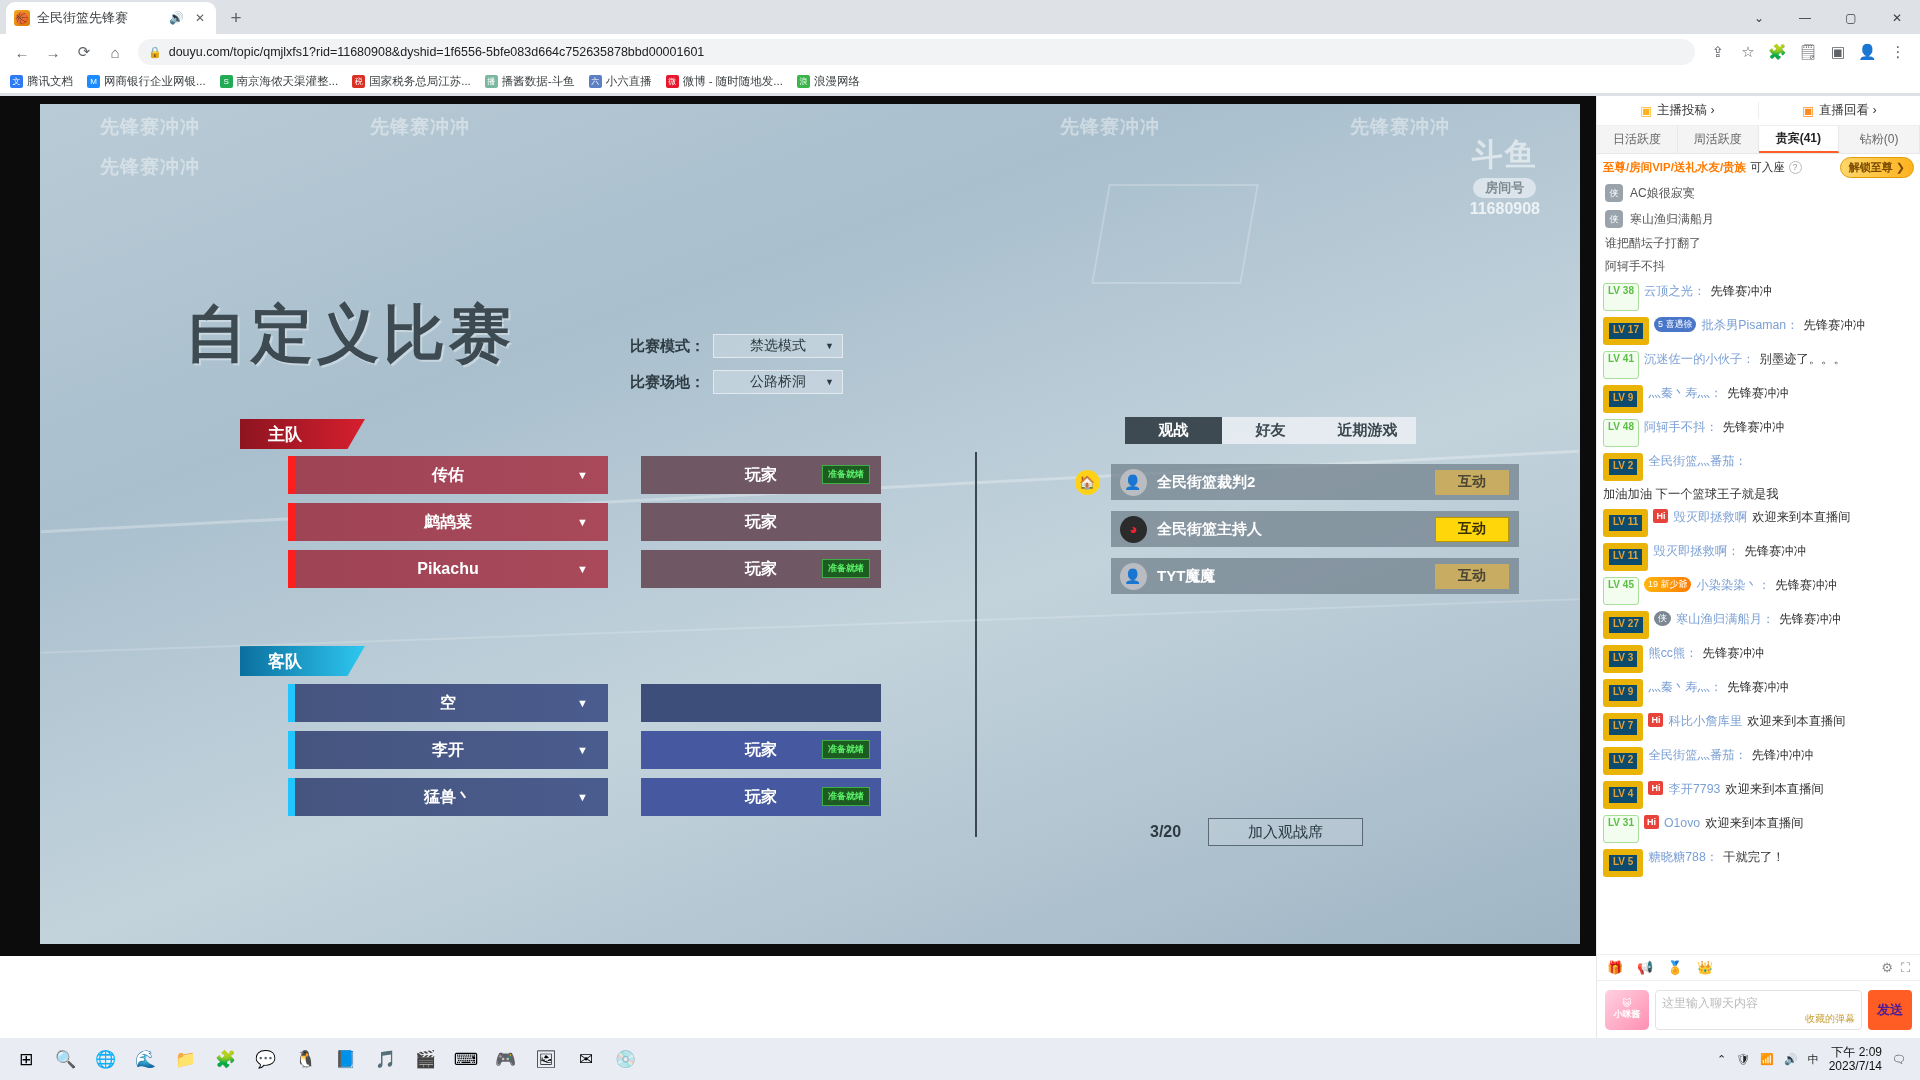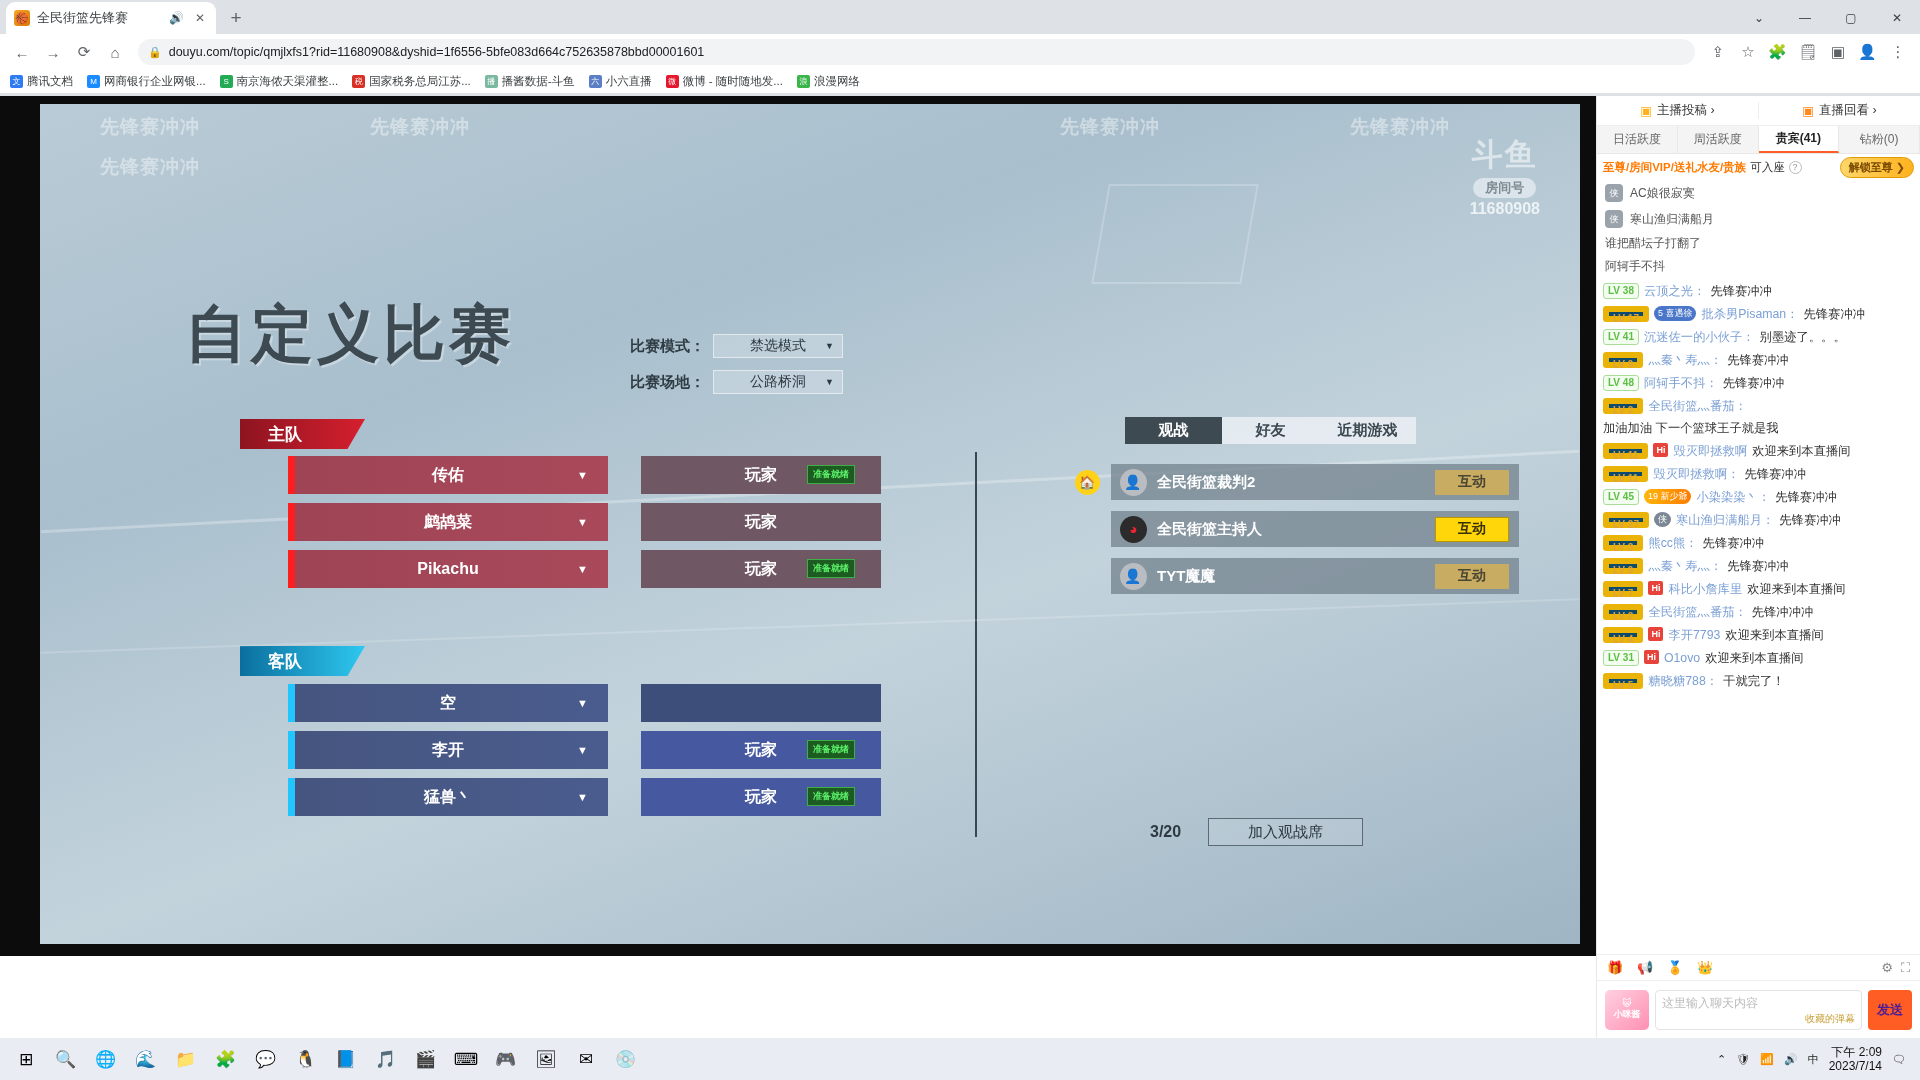--- a/index.html
+++ b/index.html
@@ -61,21 +61,21 @@
   .tbanner.away { left:200px; top:542px; width:125px; background:linear-gradient(90deg,#0b6f9e,#2ec8f0); clip-path:polygon(0 0,100% 0,86% 100%,0 100%); }
 
   .slotgrid { position:absolute; }
   .slotrow { display:flex; align-items:flex-start; margin-bottom:9px;padding-left:38px; }
   .namebox { width:320px; height:38px; display:flex; align-items:center; justify-content:center; position:relative;
              color:#fff; font-size:16px; font-weight:bold; }
   .namebox .edge { position:absolute; left:0; top:0; width:7px; height:100%; }
   .namebox .car { position:absolute; right:20px; font-size:11px; color:#fff; }
   .statbox { width:240px; height:38px; margin-left:33px; display:flex; align-items:center; justify-content:center;
              position:relative; color:#fff; font-size:16px; font-weight:bold; }
-  .badge { position:absolute; right:26px; top:9px; background:#1d5c20; color:#5bf06a; font-size:9px; padding:2px 5px; font-weight:bold; border:1px solid #3fae49;}
+  .badge { position:absolute; right:11px; top:9px; background:#1d5c20; color:#5bf06a; font-size:9px; padding:2px 5px; font-weight:bold; border:1px solid #3fae49;}
 
   .home .namebox { background:linear-gradient(90deg,#9e4455,#a9495a); }
   .home .namebox .edge { background:#ff1e1e; }
   .home .statbox { background:#6f5763; }
   .away .namebox { background:linear-gradient(90deg,#46557f,#4a5c8e); }
   .away .namebox .edge { background:#22c6ff; }
   .away .statbox { background:#4558a0; }
   .away .statbox.empty { background:#3e4e7a; }
 
   .divider { position:absolute; left:935px; top:348px; width:2px; height:385px; background:#3a4650; }
@@ -112,21 +112,21 @@
   .vipbar .or { color:#ff7a00; font-weight:bold; }
   .vipbar .q { width:13px;height:13px;border-radius:50%;border:1px solid #bbb;color:#999;font-size:9px;display:flex;align-items:center;justify-content:center;}
   .unlock { margin-left:auto; background:linear-gradient(90deg,#ffd76a,#ffb21e); border:1px solid #e09b00; border-radius:12px;
             padding:2px 8px; font-size:11px; font-weight:bold; color:#7a4a00; display:flex; align-items:center; gap:3px;}
   .guest { display:flex; align-items:center; gap:7px; padding:4px 8px; font-size:12px; color:#555; }
   .gbadge { width:18px;height:18px;border-radius:4px;background:#9aa3ab;color:#fff;font-size:9px;display:flex;align-items:center;justify-content:center;}
   .notice { padding:3px 8px; font-size:12px; color:#555; }
 
   .msgs { flex:1; overflow:hidden; padding:2px 6px; position:relative; }
   .msg { display:flex; align-items:flex-start; gap:5px; padding:3px 0; font-size:12.3px; line-height:17px; flex-wrap:wrap; }
-  .lv { flex:0 0 auto; font-size:10px; font-weight:bold; padding:0px 4px; border-radius:3px; line-height:14px; height:16px; }
+  .lv { flex:0 0 auto; font-size:10px; font-weight:bold; padding:0px 4px; border-radius:3px; line-height:14px; height:28px; }
   .lv.g { color:#5bbf43; border:1px solid #a8dd9a; background:#f2fcef; }
   .lv.y { color:#e0a33a; border:6px solid #eab308; background:#0c4a6e; }
   .nick { color:#7a9fd4; }
   .body { color:#323232; }
   .hi { background:#e8433a; color:#fff; font-size:9px; font-weight:bold; padding:1px 3px; border-radius:2px; line-height:12px; }
   .mdl { background:#4a76c9; color:#fff; font-size:9px; padding:1px 4px; border-radius:8px; line-height:13px; }
   .mdl.gold { background:linear-gradient(90deg,#ffb60b,#ff7b00); }
   .mdl.grey { background:#7b8793; border-radius:50%; padding:1px 4px; }
 
   .chat-tools { height:26px; display:flex; align-items:center; gap:14px; padding:0 10px; border-top:1px solid #eee; color:#888; font-size:13px;}

